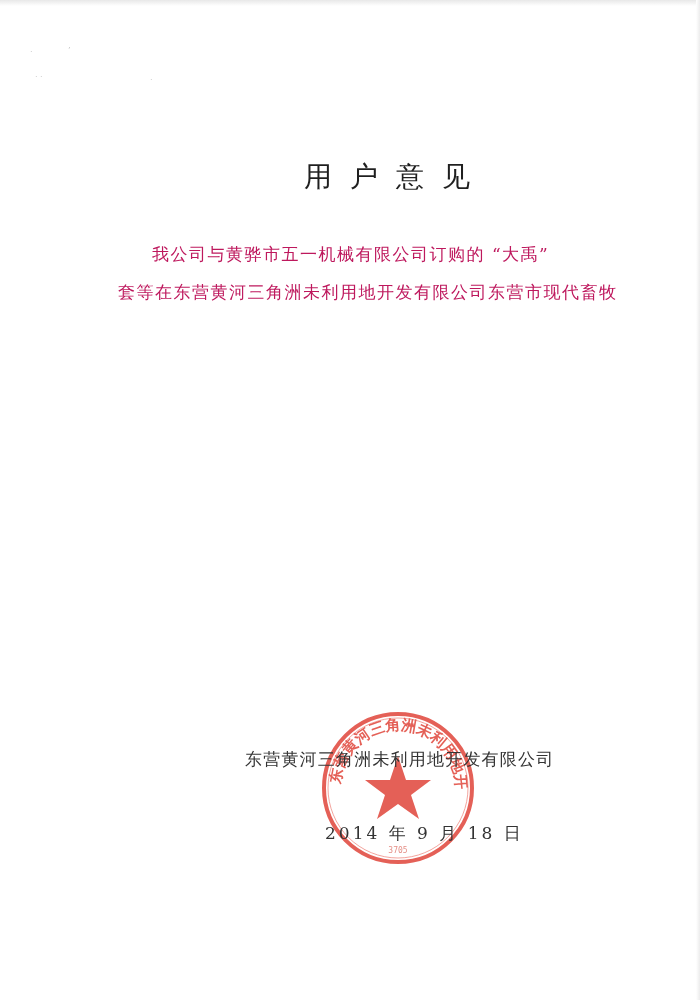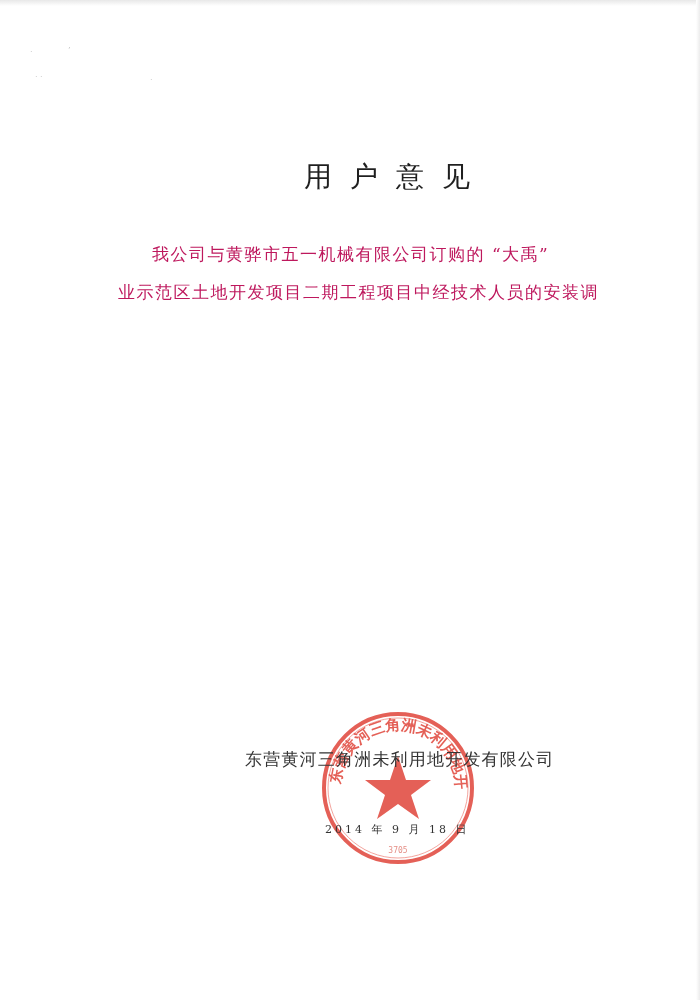--- a/index.html
+++ b/index.html
@@ -15,21 +15,21 @@
   .para {
     position:absolute; left:118px; top:236px; width:480px;
     font-size:17px; color:#be185d;
   }
   .line { height:37.5px; line-height:37.5px; white-space:nowrap; letter-spacing:1.5px; }
   .line.indent { padding-left:34px; }
   .signer {
     position:absolute; top:748px; left:245px; font-size:17px; letter-spacing:1.2px; color:#333; white-space:nowrap;
   }
   .date {
-    position:absolute; top:822px; left:325px; font-size:11px; letter-spacing:3px; color:#333; white-space:nowrap;
+    position:absolute; top:822px; left:325px; font-size:17px; letter-spacing:3px; color:#333; white-space:nowrap;
   }
   .stamp { position:absolute; left:318px; top:708px; width:160px; height:160px; opacity:0.85; }
   .speck { position:absolute; color:#bbb; font-size:8px; }
   .edge-top { position:absolute; left:0; top:0; width:700px; height:6px; background:linear-gradient(#e8e8e8,#fff); }
   .edge-right { position:absolute; right:0; top:0; width:4px; height:1000px; background:linear-gradient(90deg,#fff,#ececec); }
 </style>
 </head>
 <body>
 
 <div class="page">
@@ -38,21 +38,21 @@
 
   <span class="speck" style="left:30px;top:47px;">·</span>
   <span class="speck" style="left:68px;top:45px;">’</span>
   <span class="speck" style="left:35px;top:72px;">·  ·</span>
   <span class="speck" style="left:150px;top:75px;">·</span>
 
   <div class="title">用户意见</div>
 
   <div class="para">
     <div class="line indent">我公司与黄骅市五一机械有限公司订购的 “大禹”</div>
-    <div class="line">业示范区土地开发项目二期工程项目中经技术人员的安装调</div>
+    <div class="line">套等在东营黄河三角洲未利用地开发有限公司东营市现代畜牧</div>
   </div>
 
   <svg class="stamp" viewBox="0 0 160 160">
     <defs>
       <path id="ringPath" d="M 80 80 m -58 0 a 58 58 0 1 1 116 0" fill="none"></path>
     </defs>
     <circle cx="80" cy="80" r="74" fill="none" stroke="#e0453a" stroke-width="4"></circle>
     <circle cx="80" cy="80" r="70" fill="none" stroke="#ec7a70" stroke-width="0.8"></circle>
     <text font-size="15" fill="#e0453a" font-family="DejaVu Serif, serif" font-weight="bold">
       <textPath href="#ringPath" startOffset="2%">东营黄河三角洲未利用地开发有限公司</textPath>

